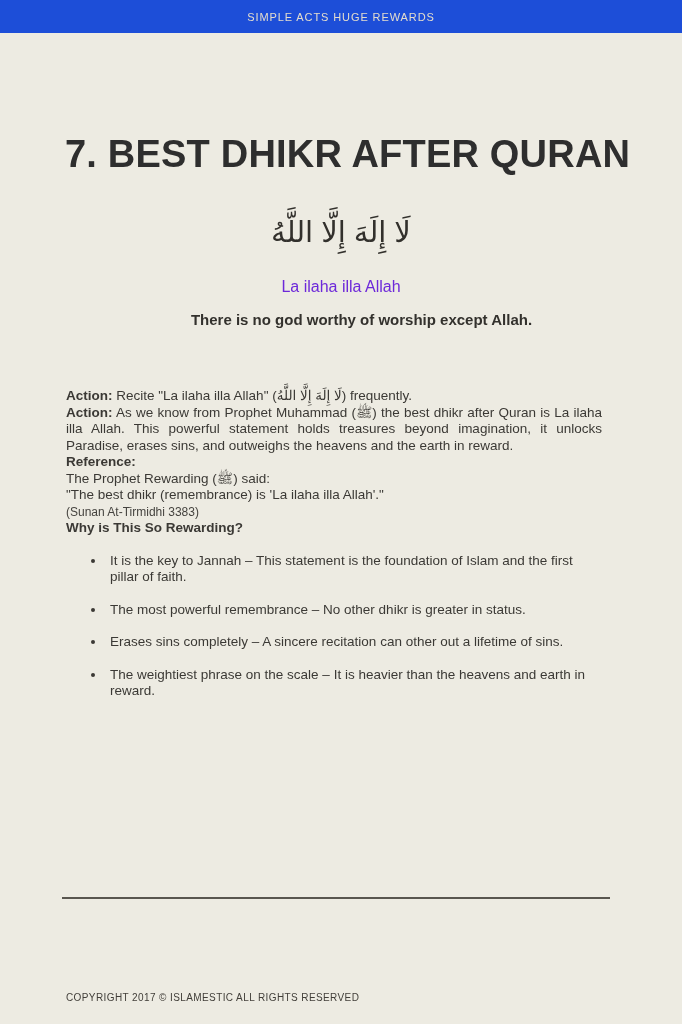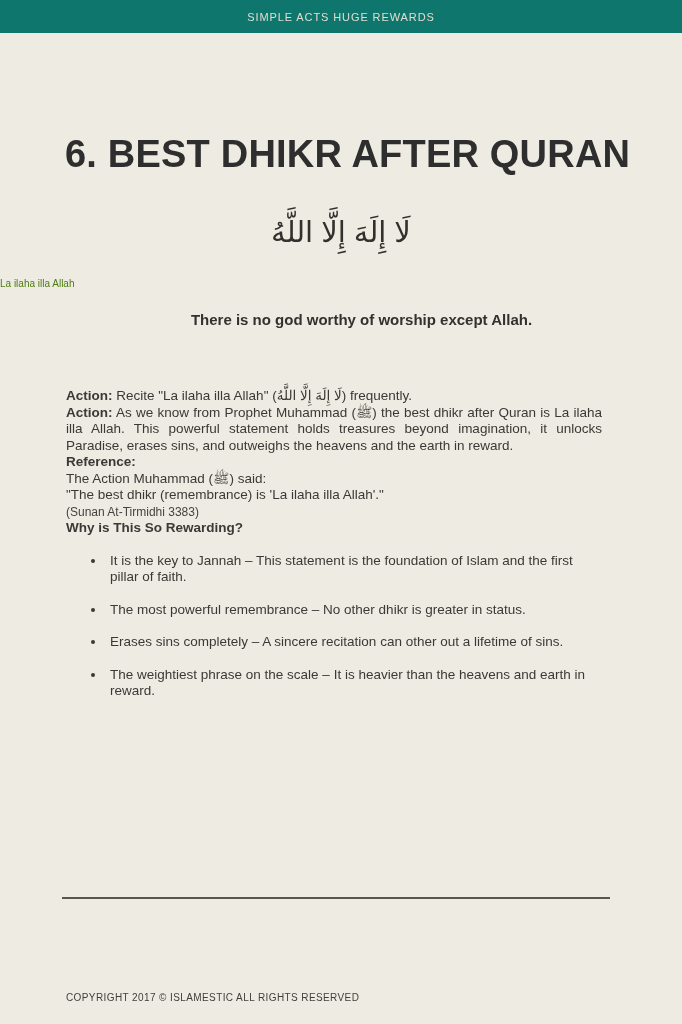--- a/index.html
+++ b/index.html
@@ -11,21 +11,21 @@
     height: 1024px;
     background: #edebe2;
     overflow: hidden;
     margin: 0 auto;
   }
 
   .topbar {
     position: absolute;
     top: 0; left: 0; right: 0;
     height: 33px;
-    background: #0f766e;
+    background: #1d4ed8;
     display: flex;
     align-items: center;
     justify-content: center;
   }
   .topbar-title {
     color: #e3dccd;
     font-size: 11px;
     letter-spacing: 0.9px;
     font-weight: 400;
   }
@@ -51,23 +51,23 @@
     font-size: 29px;
     line-height: 52px;
     color: #32302c;
     direction: rtl;
   }
 
   .transliteration {
     position: absolute;
     top: 278px;
     left: 0; right: 0;
-    text-align: left;
-    font-size: 10px;
-    color: #4d7c0f;
+    text-align: center;
+    font-size: 16px;
+    color: #6d28d9;
   }
 
   .translation {
     position: absolute;
     top: 311px;
     left: 0; right: 0;
     text-align: center;
     font-size: 15px;
     font-weight: 700;
     color: #33312d;
@@ -123,37 +123,37 @@
 </style>
 </head>
 <body>
 
 <div class="page">
 
   <div class="topbar">
     <span class="topbar-title">SIMPLE ACTS HUGE REWARDS</span>
   </div>
 
-  <h1 class="doc-title">6. BEST DHIKR AFTER QURAN</h1>
+  <h1 class="doc-title">7. BEST DHIKR AFTER QURAN</h1>
 
   <div class="arabic-line">لَا إِلَهَ إِلَّا اللَّهُ</div>
 
   <div class="transliteration">La ilaha illa Allah</div>
 
   <div class="translation">There is no god worthy of worship except Allah.</div>
 
   <div class="content">
 
     <p><span class="bold">Action:</span><span> Recite "La ilaha illa Allah" (لَا إِلَهَ إِلَّا اللَّهُ) frequently.</span></p>
 
     <p class="reward-para"><span class="bold">Action:</span><span> As we know from Prophet Muhammad (ﷺ) the best dhikr after Quran is La ilaha illa Allah. This powerful statement holds treasures beyond imagination, it unlocks Paradise, erases sins, and outweighs the heavens and the earth in reward.</span></p>
 
     <div class="reference-block">
       <p class="bold">Reference:</p>
-      <p>The Action Muhammad (ﷺ) said:</p>
+      <p>The Prophet Rewarding (ﷺ) said:</p>
       <p>"The best dhikr (remembrance) is 'La ilaha illa Allah'."</p>
     </div>
 
     <p class="citation">(Sunan At-Tirmidhi 3383)</p>
 
     <p class="why-heading">Why is This So Rewarding?</p>
 
     <ul class="bullets">
       <li>It is the key to Jannah – This statement is the foundation of Islam and the first pillar of faith.</li>
       <li>The most powerful remembrance – No other dhikr is greater in status.</li>

